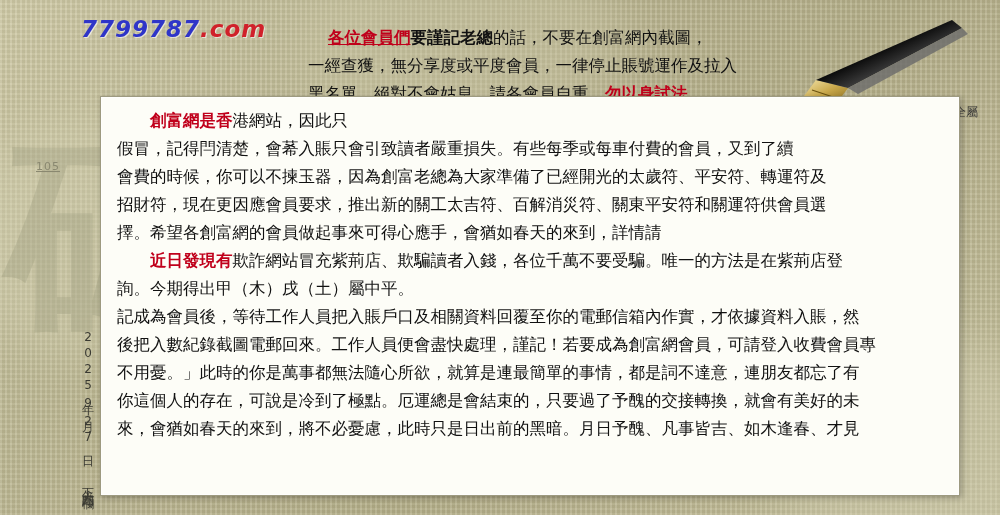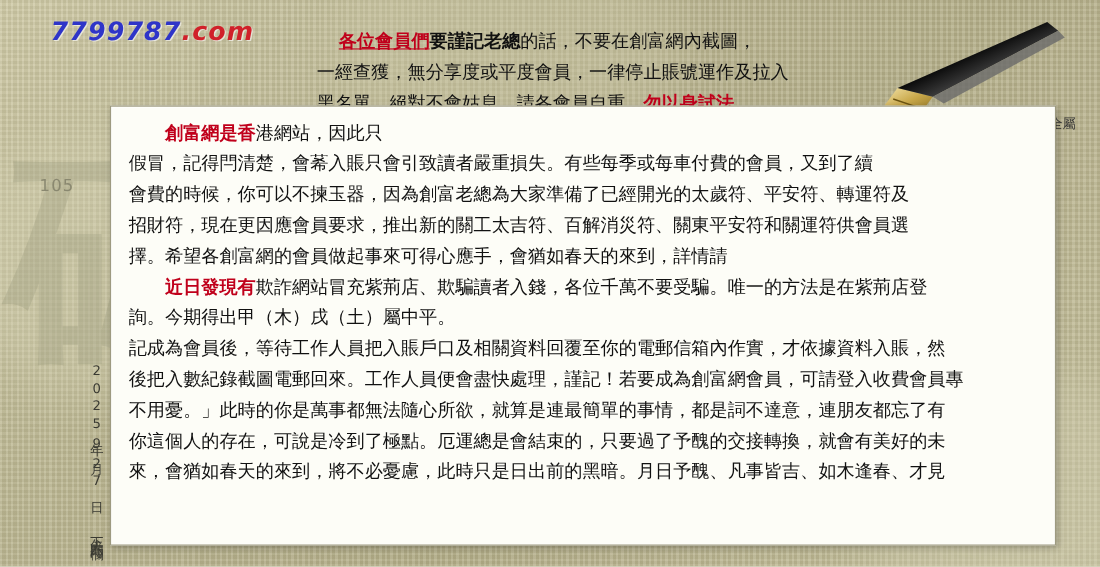--- a/index.html
+++ b/index.html
@@ -22,21 +22,21 @@
   .b3{right:-60px;bottom:-40px;width:300px;height:220px;background:#d2cfb2;}
 
   
   .watermark{
     position:absolute;left:8px;top:120px;font-size:230px;line-height:1;
     color:rgba(150,148,120,0.30);
     font-family:"DejaVu Serif","Liberation Serif",serif;
     font-weight:700;pointer-events:none;user-select:none;
   }
   .page-number{
-    position:absolute;left:36px;top:160px;font-size:15px;color:#8a8870;letter-spacing:1px;
+    position:absolute;left:36px;top:160px;font-size:11px;color:#8a8870;letter-spacing:1px;text-decoration:underline;
   }
 
   
   .date-strip{
     position:absolute;left:78px;top:330px;width:18px;
     writing-mode:vertical-rl;text-orientation:upright;
     font-size:12px;color:#3a3a32;letter-spacing:2px;
     font-family:"DejaVu Sans","Liberation Sans",sans-serif;
   }
   .date-strip .d2{margin-top:14px;}
@@ -48,20 +48,21 @@
   .masthead .title{
     font-family:"DejaVu Serif","Liberation Serif",serif;
     font-weight:700;font-size:56px;line-height:60px;color:#1a1a1a;
     letter-spacing:4px;
     text-shadow:1px 1px 0 #fff, 2px 2px 2px rgba(0,0,0,.35);
   }
   .masthead .site{
     margin-top:2px;font-size:23px;font-weight:700;font-style:italic;
     color:#2f35c8;letter-spacing:1px;
     text-shadow:1px 1px 0 rgba(255,255,255,.6);
+    margin-left:35px;
   }
   .masthead .site .dotcom{color:#d0212a;}
 
   
   .pen{position:absolute;right:18px;top:18px;width:180px;height:88px;pointer-events:none;}
 
   
   .panel{
     position:absolute;left:100px;top:96px;width:860px;height:400px;
     background:#fdfdf7;
@@ -77,21 +78,21 @@
     text-align:justify;
   }
   .p{margin:0 0 1px 0;}
   .indent{text-indent:2em;}
   .red{color:#c0001b;font-weight:700;}
   .bold{font-weight:700;}
   .u{text-decoration:underline;}
 
   
   .header-lines{
-    position:absolute;left:288px;top:24px;width:640px;
+    position:absolute;left:308px;top:24px;width:640px;
     font-size:16.5px;line-height:28px;color:#111;
     font-family:"DejaVu Sans","Liberation Sans",sans-serif;
   }
   .header-lines .l1{margin-left:20px;}
   .corner-note{
     position:absolute;right:22px;top:104px;font-size:12px;color:#333;
   }
 </style>
 </head>
 <body>

